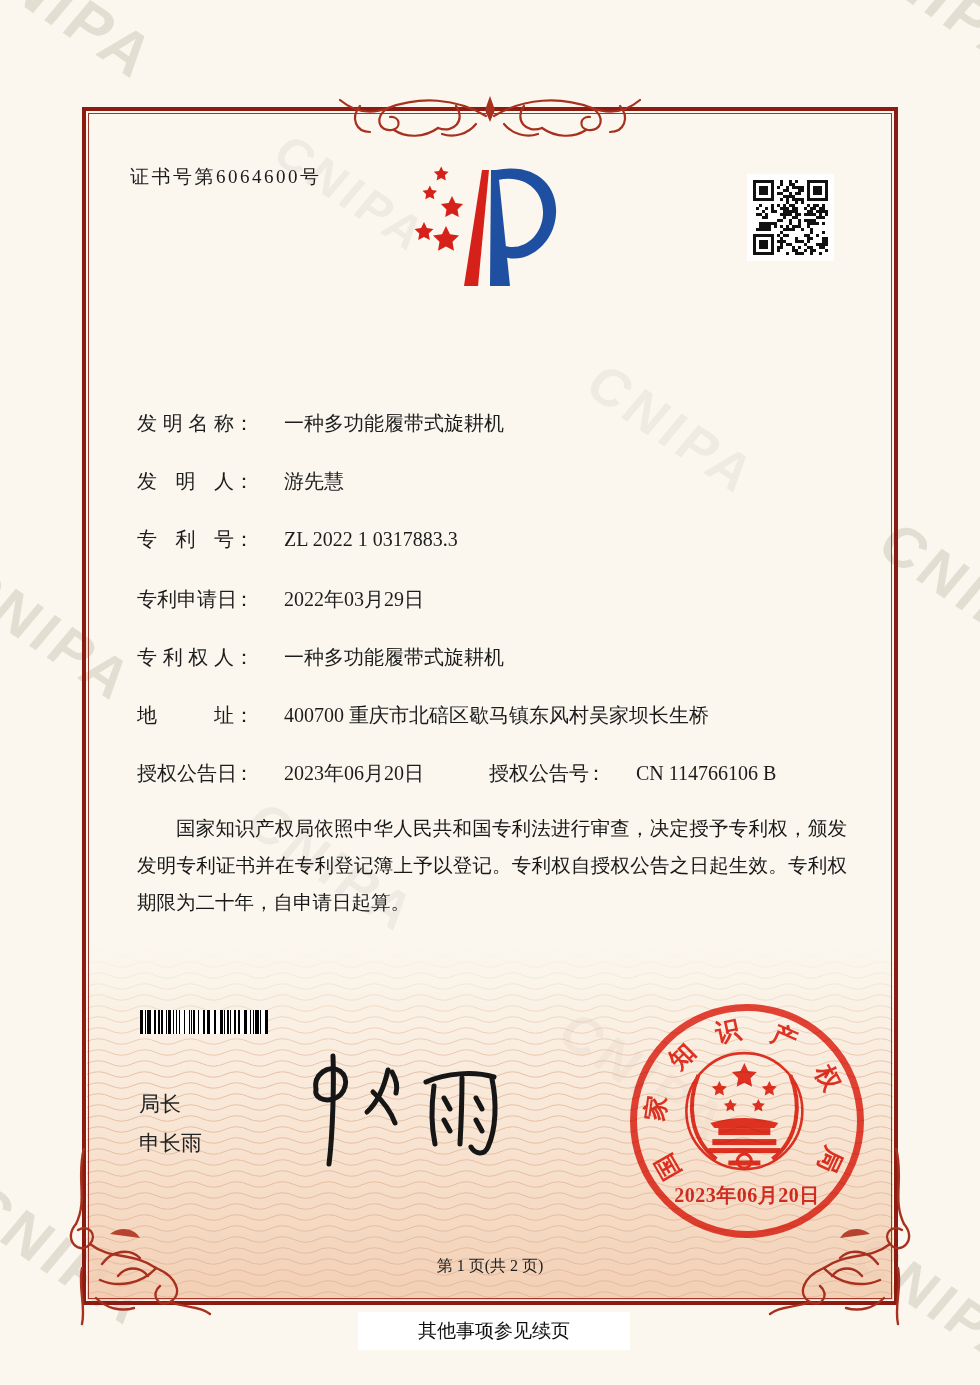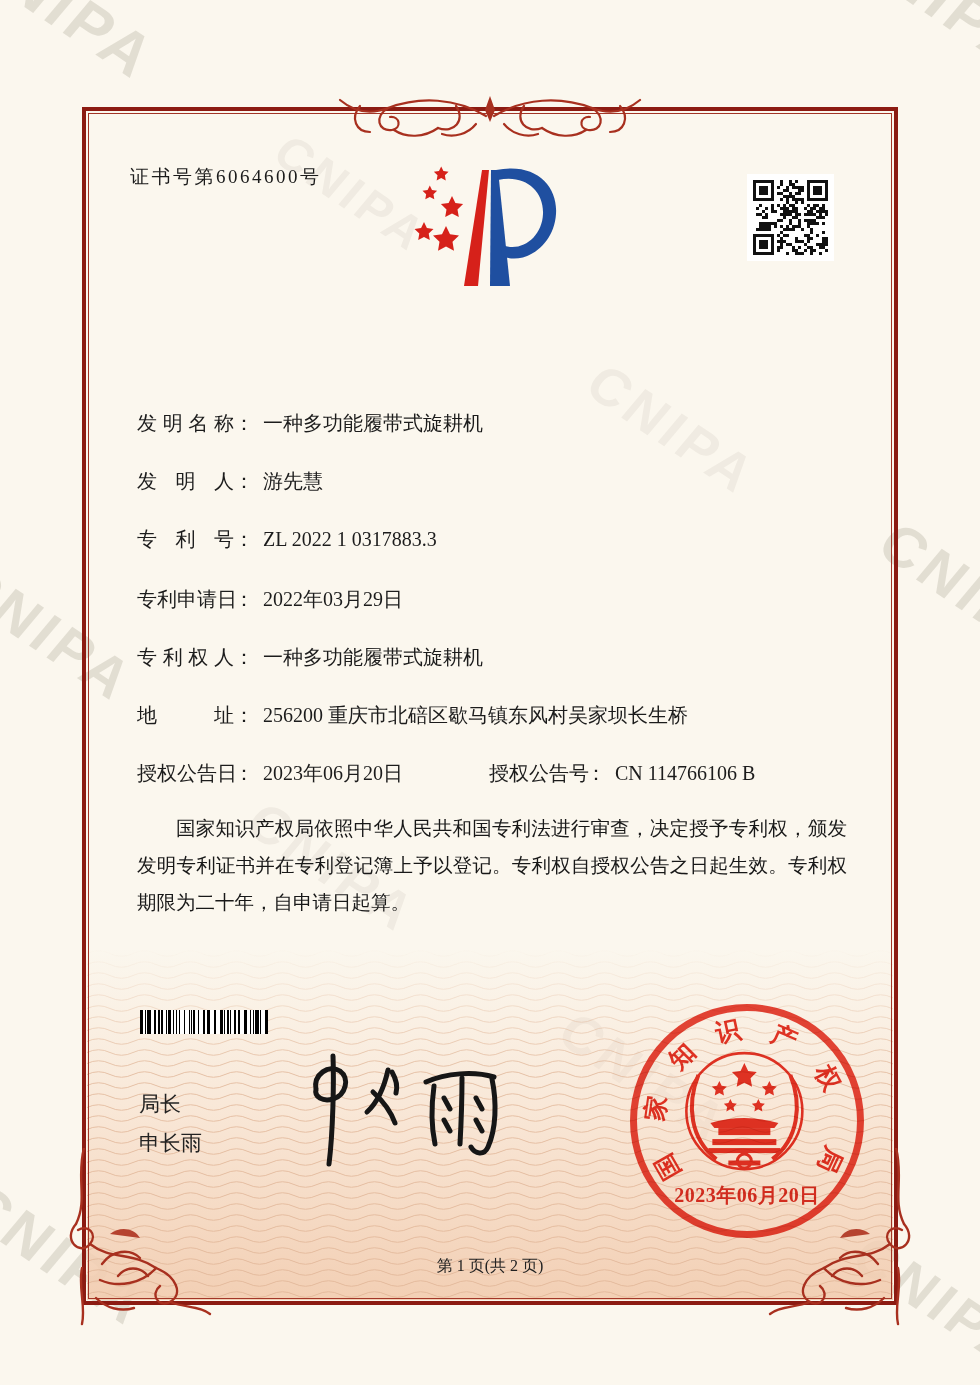--- a/index.html
+++ b/index.html
@@ -59,21 +59,21 @@
     letter-spacing:13px; padding-left:13px; box-sizing:border-box;
   }
   
   .fields{position:absolute; left:137px; top:410px; width:720px; z-index:4; font-size:20px;}
   .frow{position:absolute; left:0; white-space:nowrap;}
   .flabel{
     display:inline-block; width:97px; vertical-align:bottom;
     text-align:justify; text-align-last:justify;
   }
   .fcolon{display:inline-block;}
-  .fvalue{margin-left:9px;text-align:center;}
+  .fvalue{margin-left:30px;text-align:center;}
   .grant2{position:absolute; left:352px; top:0; white-space:nowrap;}
   
   .paras{
     position:absolute; left:137px; top:810px; width:710px; z-index:4;
     font-size:19.5px; line-height:37px; text-align:justify; color:#181818;
   }
   .paras p{margin:0; text-indent:2em;}
   .paras p + p{margin-top:6px;}
   
   .barcode{position:absolute; left:140px; top:1010px; width:292px; height:24px; z-index:4; display:flex; align-items:stretch;}
@@ -426,21 +426,21 @@
     <div class="frow" style="top:116px">
       <span class="flabel">专利号</span><span class="fcolon">：</span><span class="fvalue">ZL 2022 1 0317883.3</span>
     </div>
     <div class="frow" style="top:176px">
       <span class="flabel">专利申请日</span><span class="fcolon">：</span><span class="fvalue">2022年03月29日</span>
     </div>
     <div class="frow" style="top:234px">
       <span class="flabel">专利权人</span><span class="fcolon">：</span><span class="fvalue">一种多功能履带式旋耕机</span>
     </div>
     <div class="frow" style="top:292px">
-      <span class="flabel">地址</span><span class="fcolon">：</span><span class="fvalue">256200 重庆市北碚区歇马镇东风村吴家坝长生桥</span>
+      <span class="flabel">地址</span><span class="fcolon">：</span><span class="fvalue">400700 重庆市北碚区歇马镇东风村吴家坝长生桥</span>
     </div>
     <div class="frow" style="top:350px">
       <span>
         <span class="flabel">授权公告日</span><span class="fcolon">：</span><span class="fvalue">2023年06月20日</span>
       </span>
       <span class="grant2">
         <span class="flabel">授权公告号</span><span class="fcolon">：</span><span class="fvalue">CN 114766106 B</span>
       </span>
     </div>
   </div>
@@ -560,14 +560,15 @@
   <span class="ringchar" style="transform: translate(-50%, -50%) rotate(-120deg) translateY(-92px);">国</span>
       <span class="ringchar" style="transform: translate(-50%, -50%) rotate(-82deg) translateY(-92px);">家</span>
       <span class="ringchar" style="transform: translate(-50%, -50%) rotate(-45deg) translateY(-92px);">知</span>
       <span class="ringchar" style="transform: translate(-50%, -50%) rotate(-12deg) translateY(-92px);">识</span>
       <span class="ringchar" style="transform: translate(-50%, -50%) rotate(24deg) translateY(-92px);">产</span>
       <span class="ringchar" style="transform: translate(-50%, -50%) rotate(62deg) translateY(-92px);">权</span>
       <span class="ringchar" style="transform: translate(-50%, -50%) rotate(115deg) translateY(-92px);">局</span>
     </div>
 
   <div class="page-note">第 1 页(共 2 页)</div>
+  <div class="footer-box">其他事项参见续页</div>
 
 </div>
 
 </body></html>

